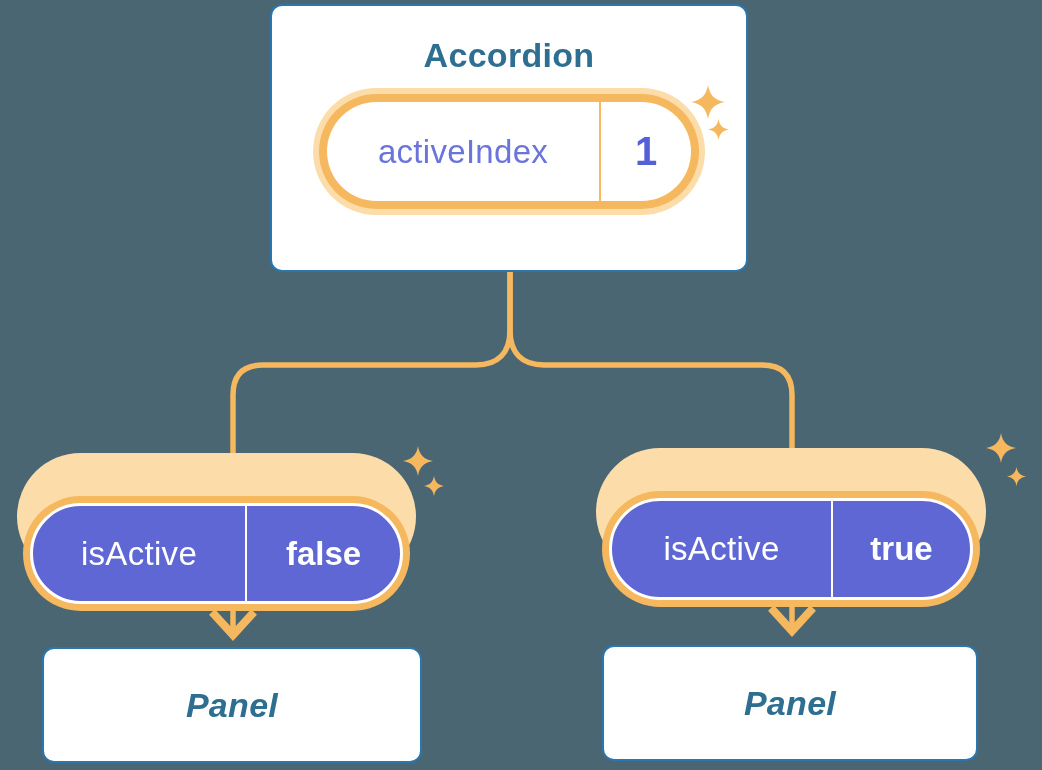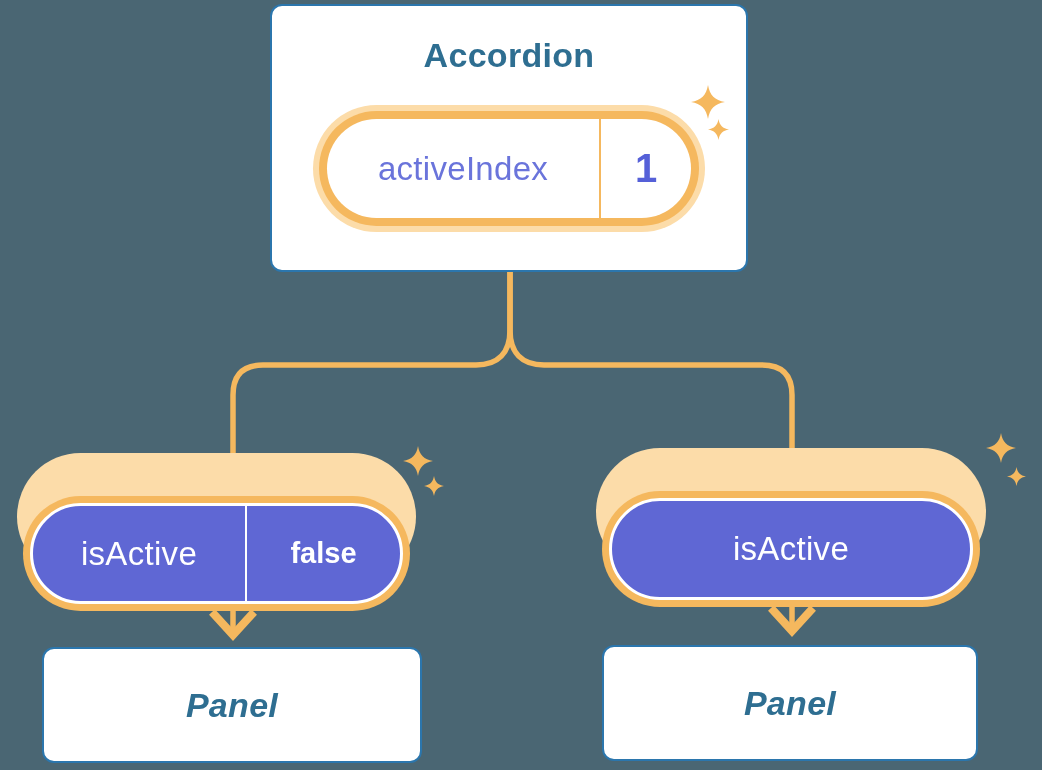--- a/index.html
+++ b/index.html
@@ -66,31 +66,31 @@
   .pill-body.purple{background:var(--purple);border:3px solid var(--white);}
   .pill-label{
     flex:1;
     display:flex;align-items:center;justify-content:center;
     font-size:33px;letter-spacing:.3px;
   }
   .pill-value{
     display:flex;align-items:center;justify-content:center;
     font-weight:700;
   }
-  .state-pill{left:313px;top:105px;width:392px;height:127px;}
+  .state-pill{left:313px;top:88px;width:392px;height:127px;}
   .state-pill .pill-ring{padding:8px;}
   .state-pill .pill-label{color:var(--purple-label);}
   .state-pill .pill-value{
     width:92px;color:var(--purple-value);font-size:40px;
     border-left:2px solid var(--orange);
   }
   .prop-pill .pill-ring{padding:7px;margin-top:37px;}
   .prop-pill .pill-label{color:var(--white);}
   .prop-pill .pill-value{
-    color:var(--white);font-size:29px;
+    color:var(--white);font-size:33px;
     border-left:2.5px solid var(--white);
   }
   .prop-pill-left{left:17px;top:453px;width:399px;height:127px;}
   .prop-pill-left .pill-value{width:155px;}
   .prop-pill-right{left:596px;top:448px;width:390px;height:128px;}
   .prop-pill-right .pill-value{width:139px;}
 
   
   .wires{position:absolute;left:0;top:0;width:1042px;height:770px;}
   .wire{stroke:var(--orange);stroke-width:5.5;fill:none;}
@@ -134,20 +134,21 @@
         <div class="pill-label">isActive</div>
         <div class="pill-value">false</div>
       </div>
     </div>
   </div>
 
   <div class="pill-wrap prop-pill prop-pill-right">
     <div class="pill-ring">
       <div class="pill-body purple">
         <div class="pill-label">isActive</div>
+        <div class="pill-value">true</div>
       </div>
     </div>
   </div>
 
   <div class="card panel-card panel-left">
     <div class="card-title">Panel</div>
   </div>
   <div class="card panel-card panel-right">
     <div class="card-title">Panel</div>
   </div>

